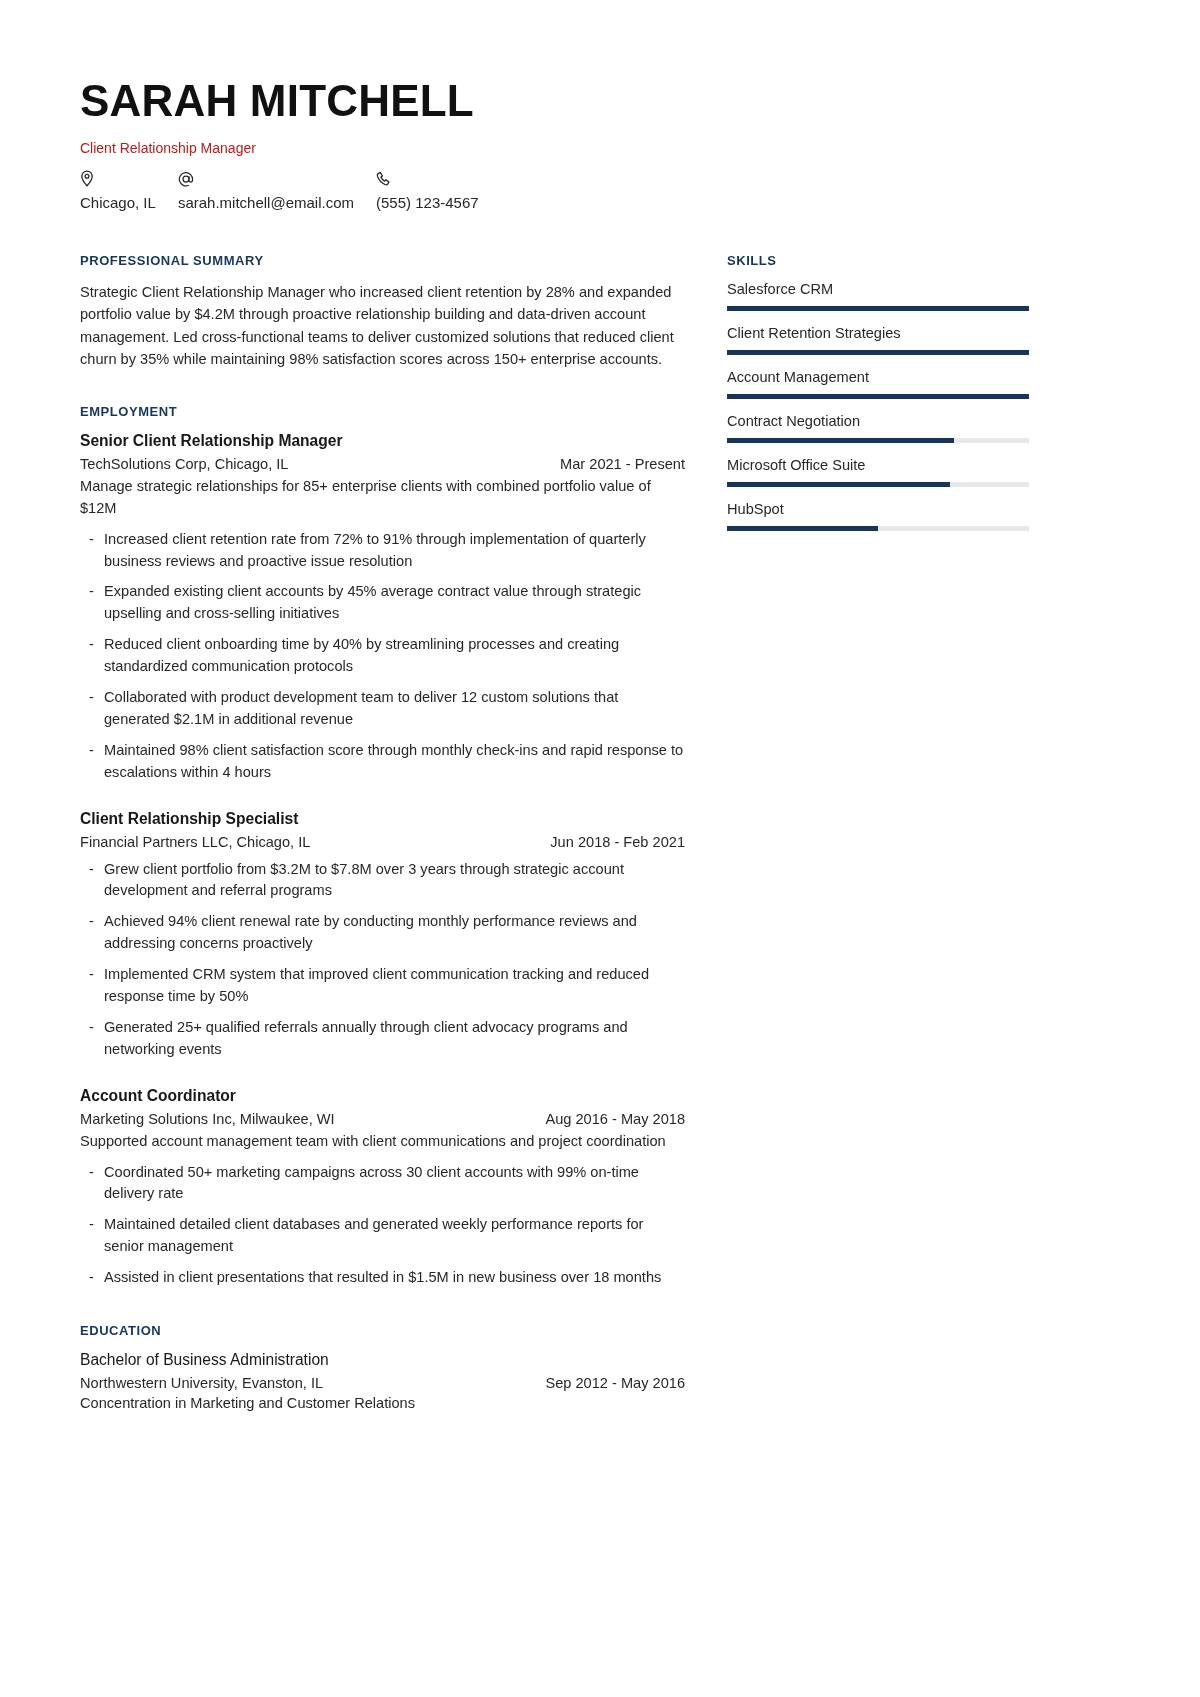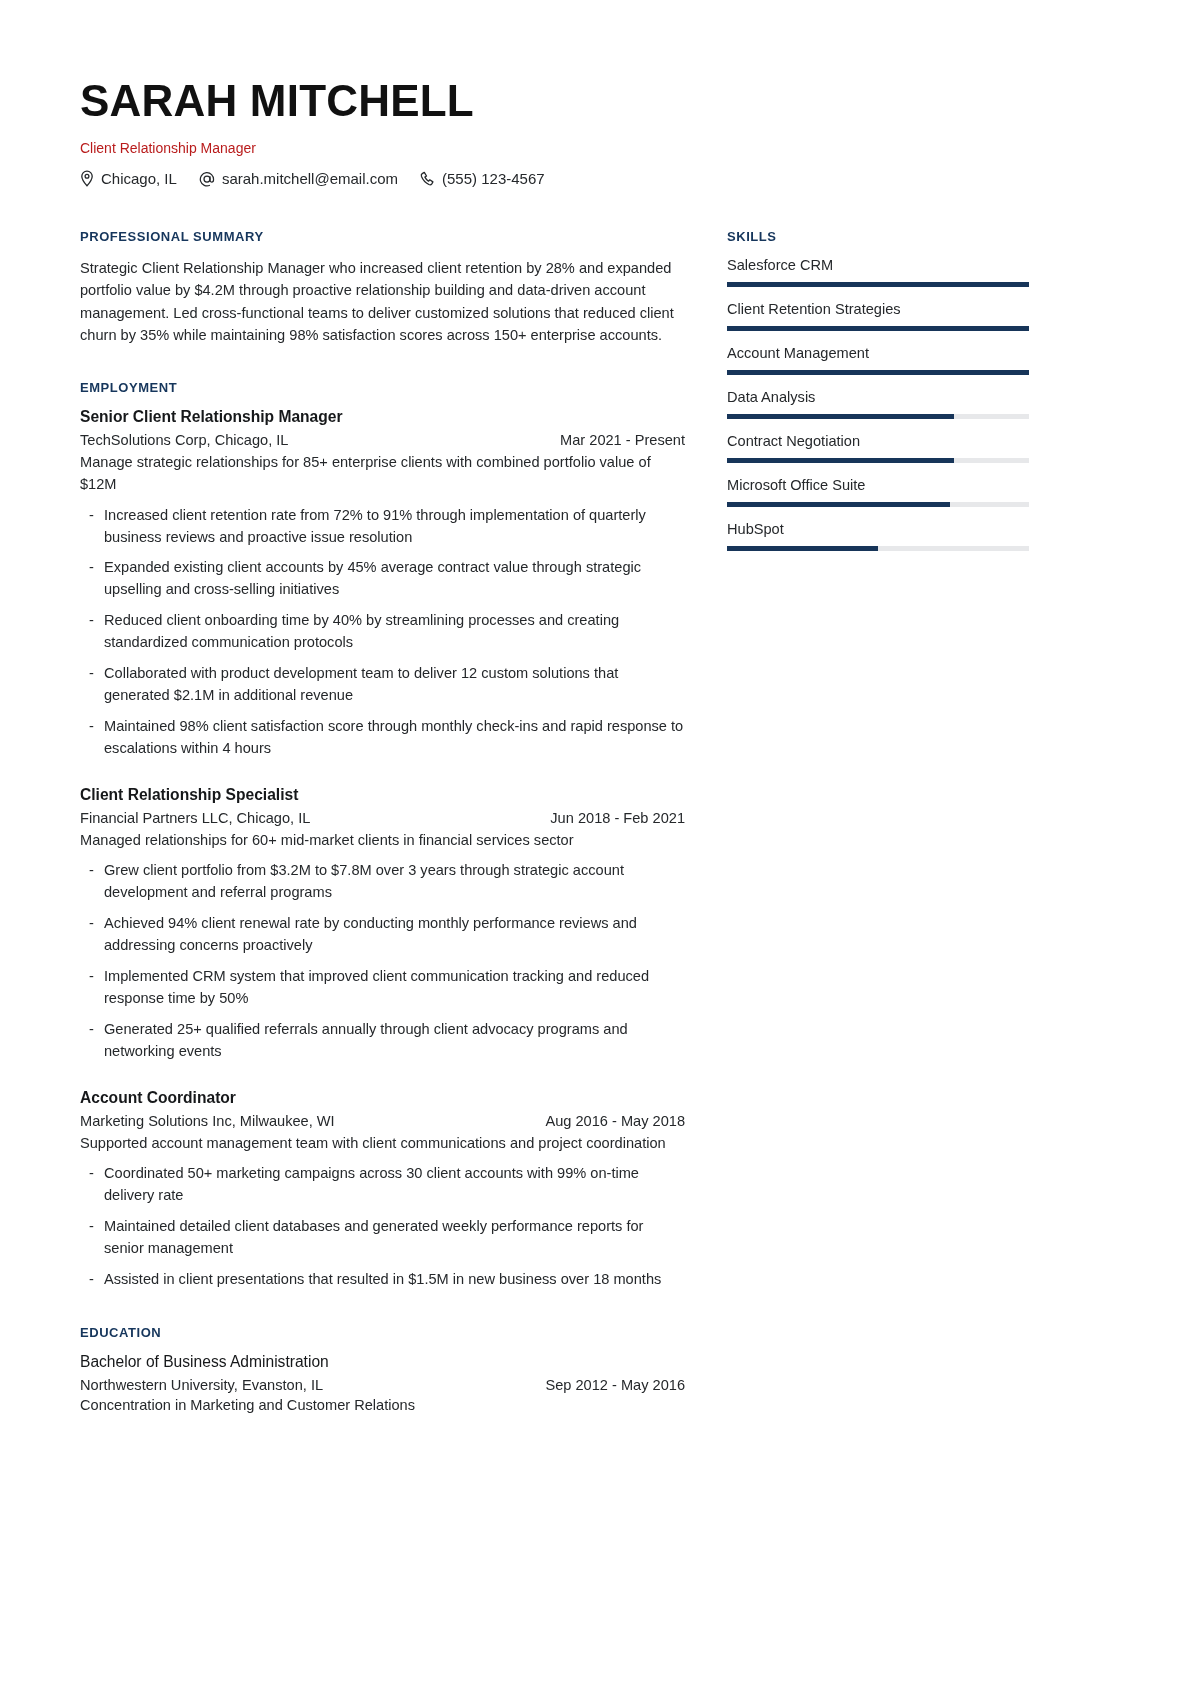--- a/index.html
+++ b/index.html
@@ -12,21 +12,21 @@
   }
   .page { position: relative; width: 964px; height: 1697px; padding: 78px 80px 0 80px; }
 
   
   .name {
     font-size: 44px; font-weight: 700; letter-spacing: 0.2px;
     color: #111111; line-height: 1.05; margin-bottom: 16px;
   }
   .job-title { font-size: 14px; font-weight: 400; color: #b91c1c; margin-bottom: 14px; }
   .contact-row { display: flex; align-items: center; gap: 22px; font-size: 15px; color: #25282b; }
-  .contact-item { display: flex; align-items: flex-end; gap: 7px; }
+  .contact-item { display: flex; align-items: flex-start; gap: 7px; flex-direction: column; }
   .contact-item svg { display: block; }
 
   
   .columns { display: flex; margin-top: 42px; align-items: flex-start; }
   .col-left { width: 605px; flex: none; }
   .col-gap { width: 42px; flex: none; }
   .col-right { width: 302px; flex: none; }
 
   .section-title {
     font-size: 13px; font-weight: 700; letter-spacing: 0.55px;
@@ -144,21 +144,20 @@
                   <span class="bullet-text">Maintained 98% client satisfaction score through monthly check-ins and rapid response to escalations within 4 hours</span>
                 </div>
               </div>
             </div>
             <div class="job">
               <div class="job-role">Client Relationship Specialist</div>
               <div class="job-meta">
                 <span class="job-company">Financial Partners LLC, Chicago, IL</span>
                 <span class="job-dates">Jun 2018 - Feb 2021</span>
               </div>
-              <div class="job-desc">Managed relationships for 60+ mid-market clients in financial services sector</div>
               <div class="bullets">
                 <div class="bullet">
                   <span class="bullet-mark">-</span>
                   <span class="bullet-text">Grew client portfolio from $3.2M to $7.8M over 3 years through strategic account development and referral programs</span>
                 </div>
                 <div class="bullet">
                   <span class="bullet-mark">-</span>
                   <span class="bullet-text">Achieved 94% client renewal rate by conducting monthly performance reviews and addressing concerns proactively</span>
                 </div>
                 <div class="bullet">
@@ -230,26 +229,20 @@
                 <div class="skill-fill" style="width: 100%; background: rgb(23, 53, 89);"></div>
               </div>
             </div>
             <div class="skill">
               <div class="skill-name">Account Management</div>
               <div class="skill-track" style="background: rgb(231, 232, 234);">
                 <div class="skill-fill" style="width: 100%; background: rgb(23, 53, 89);"></div>
               </div>
             </div>
             <div class="skill">
-              <div class="skill-name">Data Analysis</div>
-              <div class="skill-track" style="background: rgb(231, 232, 234);">
-                <div class="skill-fill" style="width: 75%; background: rgb(23, 53, 89);"></div>
-              </div>
-            </div>
-            <div class="skill">
               <div class="skill-name">Contract Negotiation</div>
               <div class="skill-track" style="background: rgb(231, 232, 234);">
                 <div class="skill-fill" style="width: 75%; background: rgb(23, 53, 89);"></div>
               </div>
             </div>
             <div class="skill">
               <div class="skill-name">Microsoft Office Suite</div>
               <div class="skill-track" style="background: rgb(231, 232, 234);">
                 <div class="skill-fill" style="width: 74%; background: rgb(23, 53, 89);"></div>
               </div>

